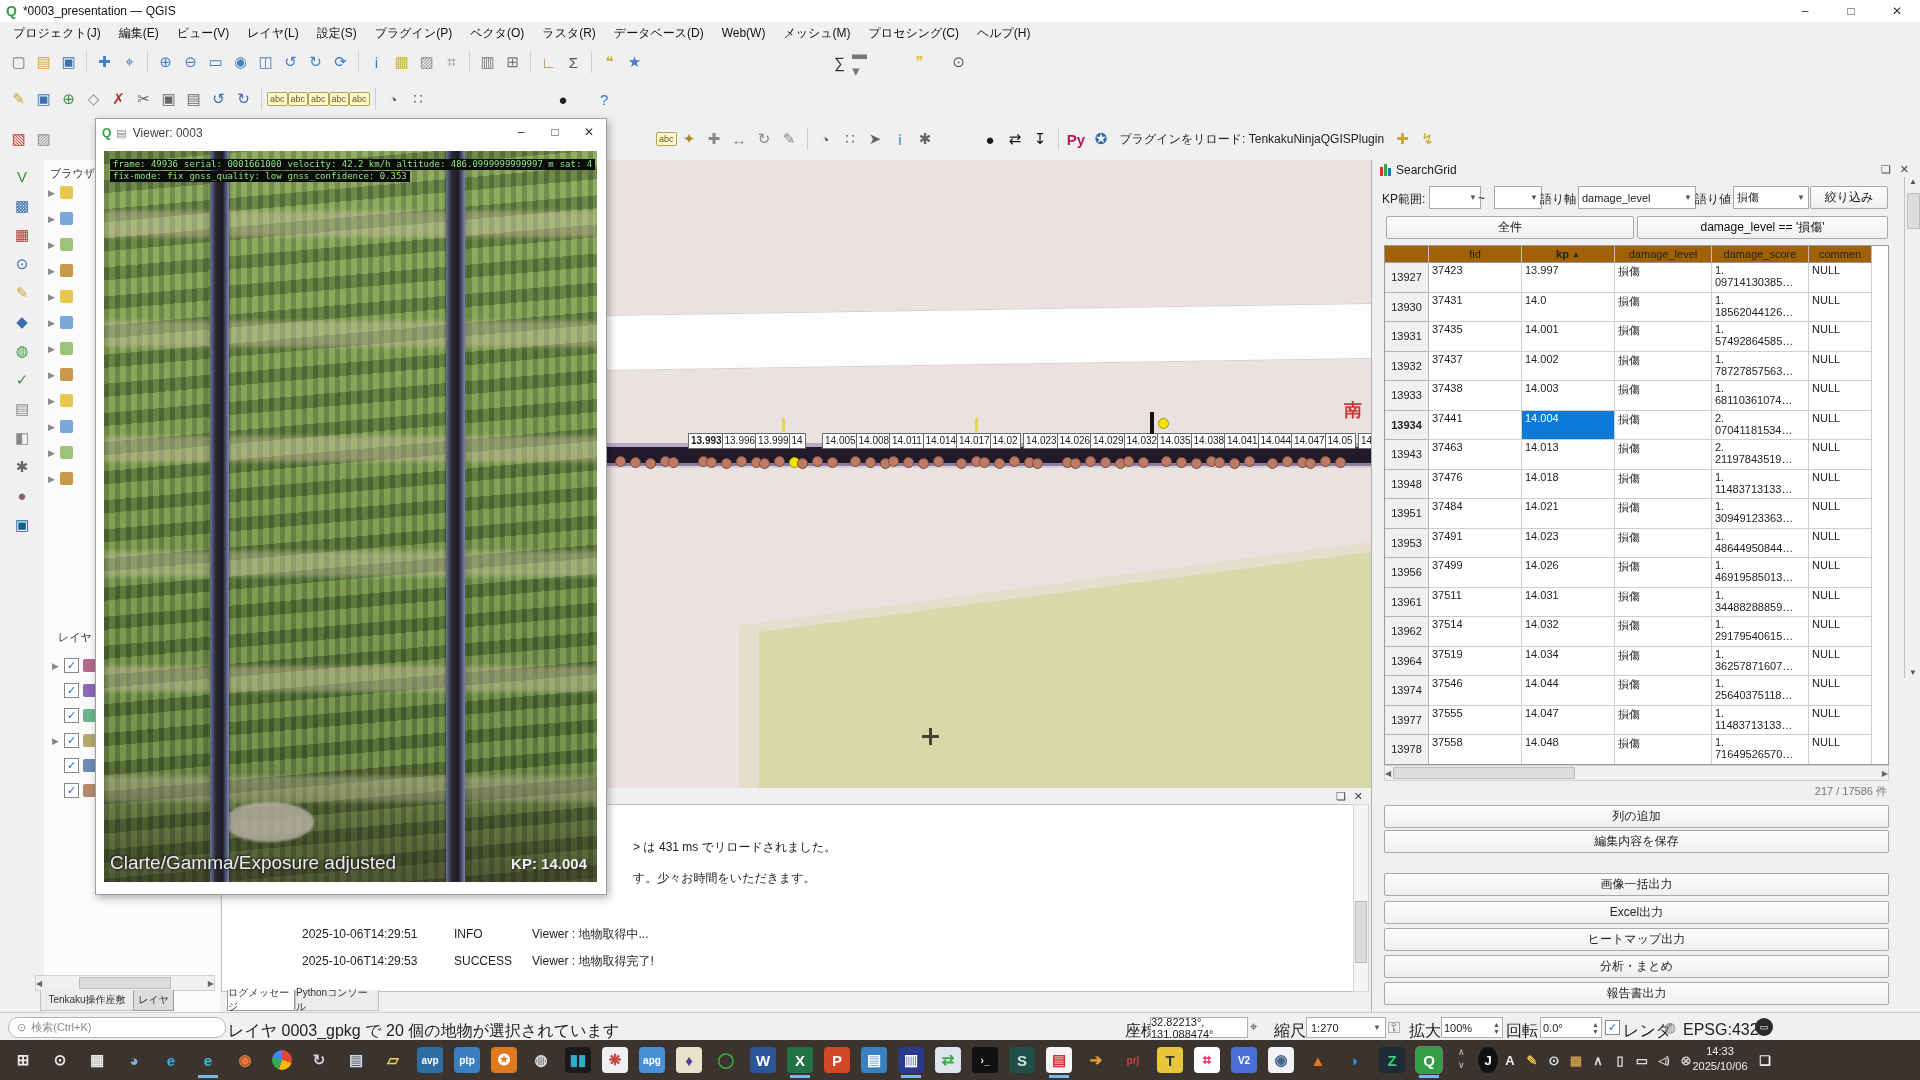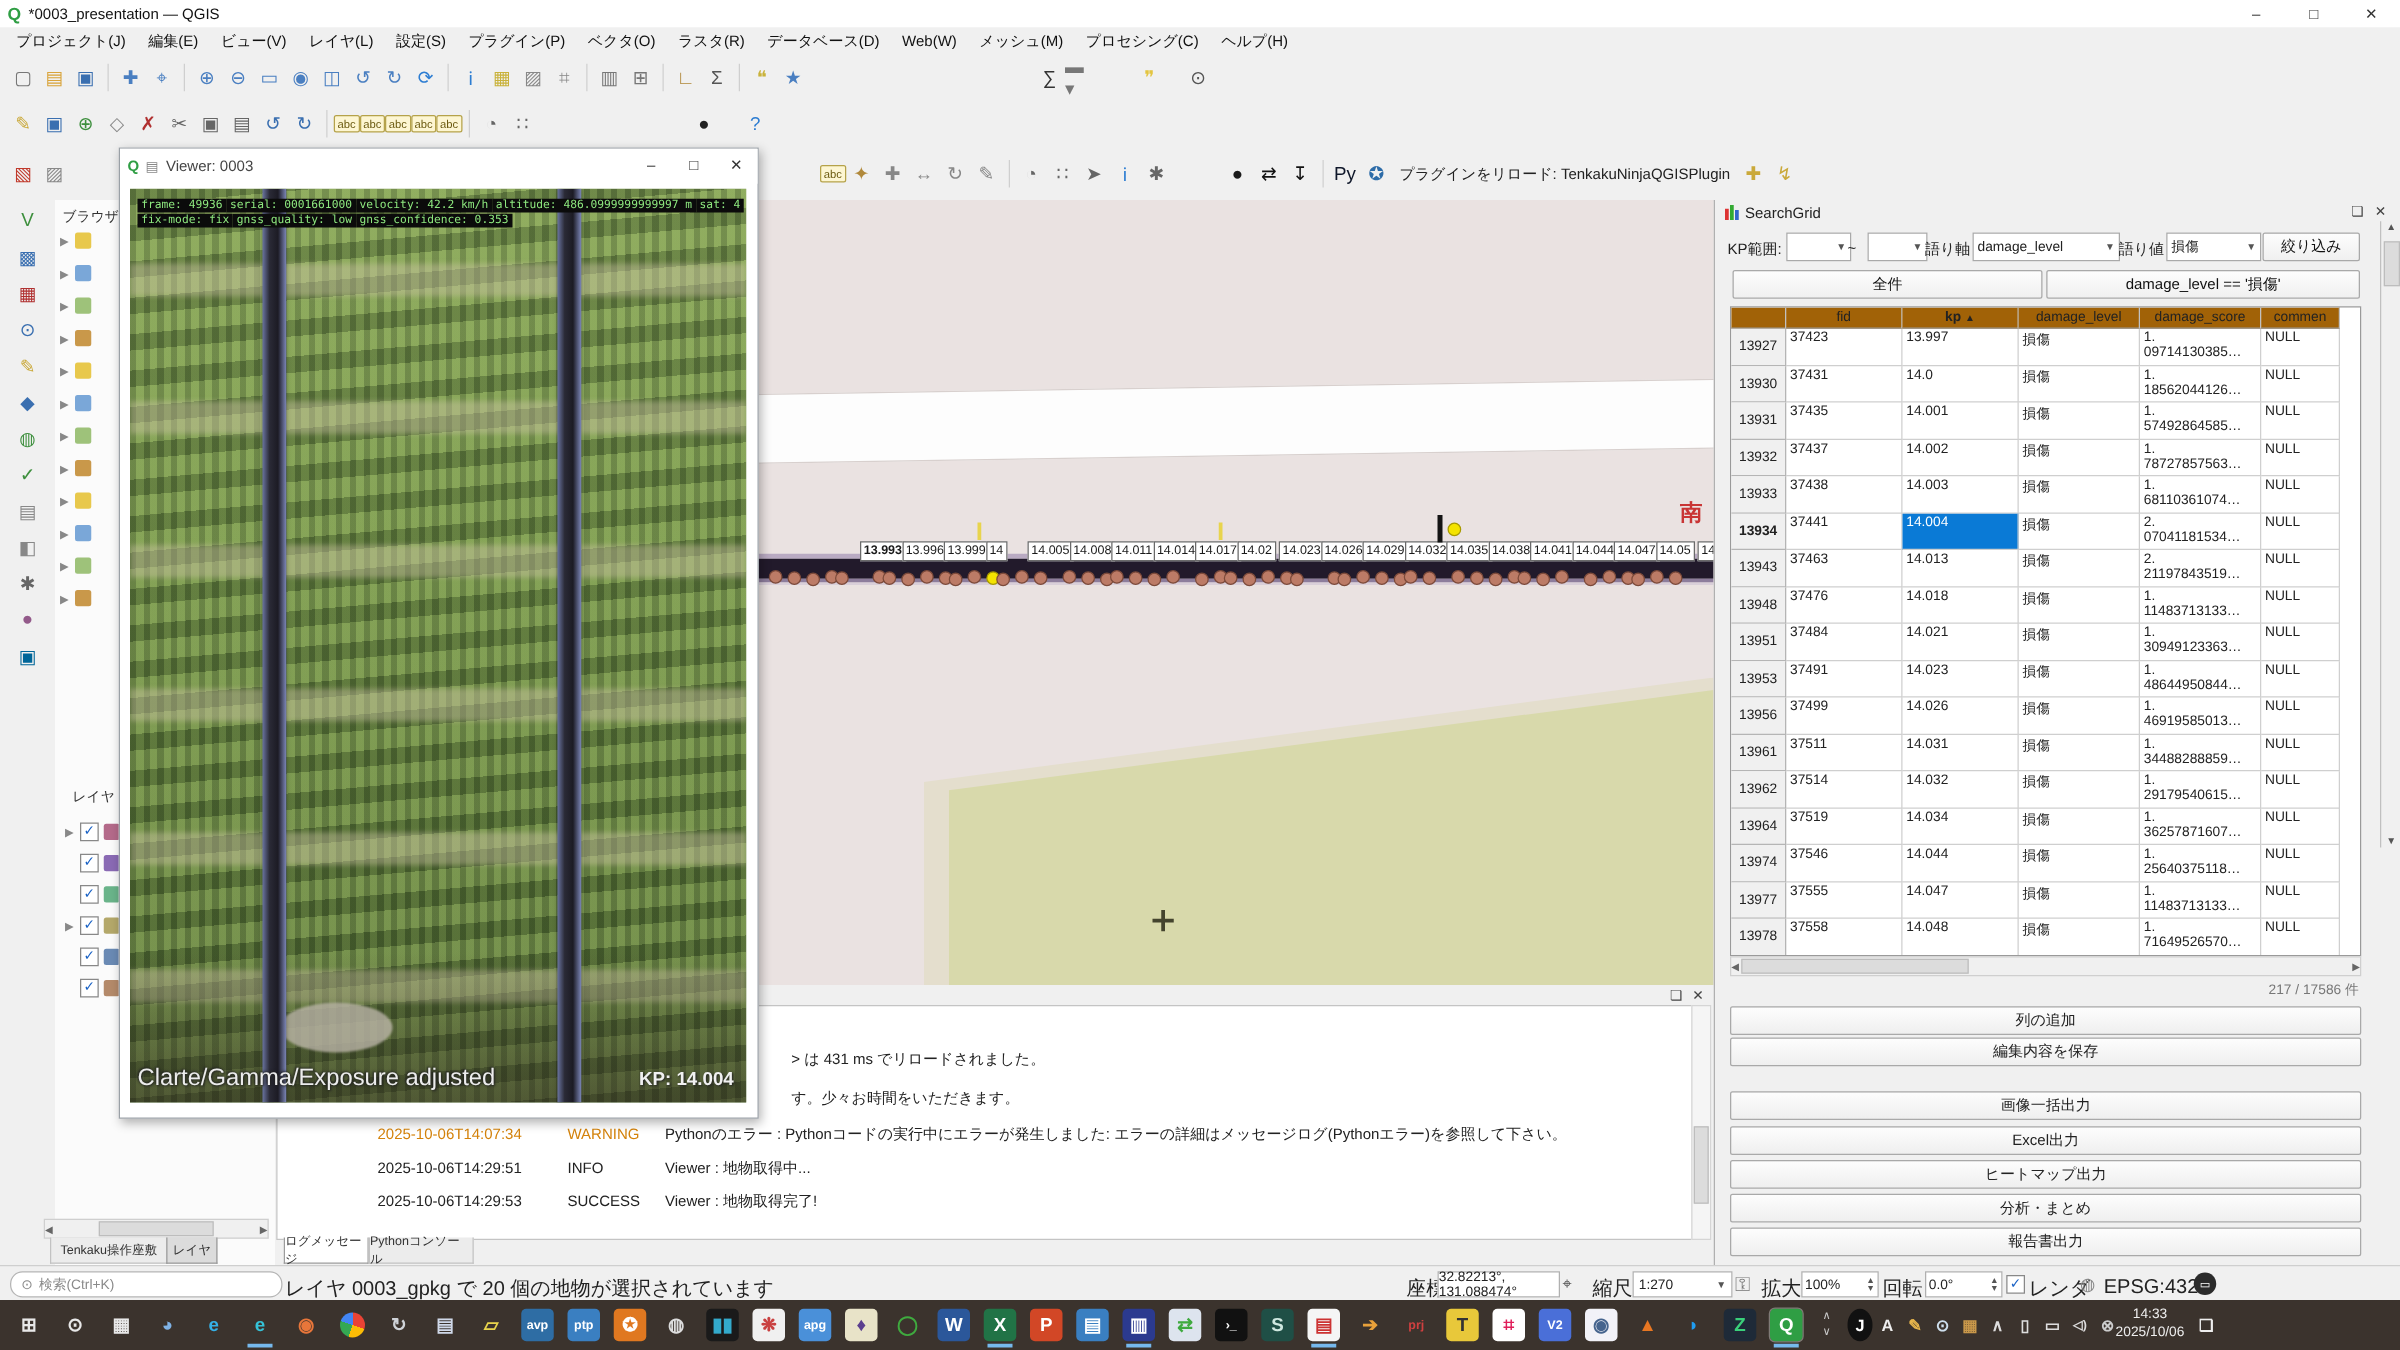--- a/index.html
+++ b/index.html
@@ -231,21 +231,21 @@
       <span class="ic" style="color: rgb(102, 102, 102);">◔</span>
       <span class="ic" style="color: rgb(102, 102, 102);">∷</span>
       <span class="ic" style="color: rgb(102, 102, 102);">➤</span>
       <span class="ic" style="color: rgb(45, 125, 210);">ℹ</span>
       <span class="ic" style="color: rgb(102, 102, 102);">✱</span>
       <span class="gap" style="width: 40px;"></span>
       <span class="ic" style="color: rgb(26, 26, 26);">●</span>
       <span class="ic" style="color: rgb(17, 17, 17);">⇄</span>
       <span class="ic" style="color: rgb(17, 17, 17);">↧</span>
       <span class="sep"></span>
-      <span class="ic" style="color: #0f172a;">Py</span>
+      <span class="ic" style="color: #be185d; font-weight: bold;">Py</span>
       <span class="ic" style="color: rgb(45, 108, 168);">✪</span>
       <span id="reload-label">プラグインをリロード: TenkakuNinjaQGISPlugin</span>
       <span class="ic" style="color: rgb(202, 169, 58);">✚</span>
       <span class="ic" style="color: rgb(202, 169, 58);">↯</span>
     </div>
 
   <div id="leftrail" class="abs">
       <div class="ic" style="color: rgb(61, 143, 61);">V</div>
       <div class="ic" style="color: rgb(58, 111, 176);">▩</div>
       <div class="ic" style="color: rgb(176, 48, 48);">▦</div>
@@ -452,21 +452,20 @@
   </div>
 
   <div id="logdock" class="abs">
     <div class="dockbtns">
       <span>❏</span>
       <span>✕</span>
     </div>
     <div id="logcontent">
         <div class="logline" style="left: 411px; top: 34px;">&gt; は 431 ms でリロードされました。</div>
         <div class="logline" style="left: 411px; top: 65px;">す。少々お時間をいただきます。</div>
-        <div class="logline warn" style="left: 80px; top: 94px;"><span class="t">2025-10-06T14:07:34</span><span class="lv">WARNING</span><span class="tx">Pythonのエラー : Pythonコードの実行中にエラーが発生しました: エラーの詳細はメッセージログ(Pythonエラー)を参照して下さい。</span></div>
         <div class="logline" style="left: 80px; top: 121.2px;"><span class="t">2025-10-06T14:29:51</span><span class="lv">INFO</span><span class="tx">Viewer : 地物取得中...</span></div>
         <div class="logline" style="left: 80px; top: 148.4px;"><span class="t">2025-10-06T14:29:53</span><span class="lv">SUCCESS</span><span class="tx">Viewer : 地物取得完了!</span></div>
       </div>
     <div id="logscroll">
         <div class="thumb"></div>
       </div>
     <div class="dtab sel" style="left:7px;top:202px;width:66px;background:#fff;">
         <span>ログメッセージ</span>
       </div>
     <div class="dtab" style="left:75px;top:202px;width:82px;">

